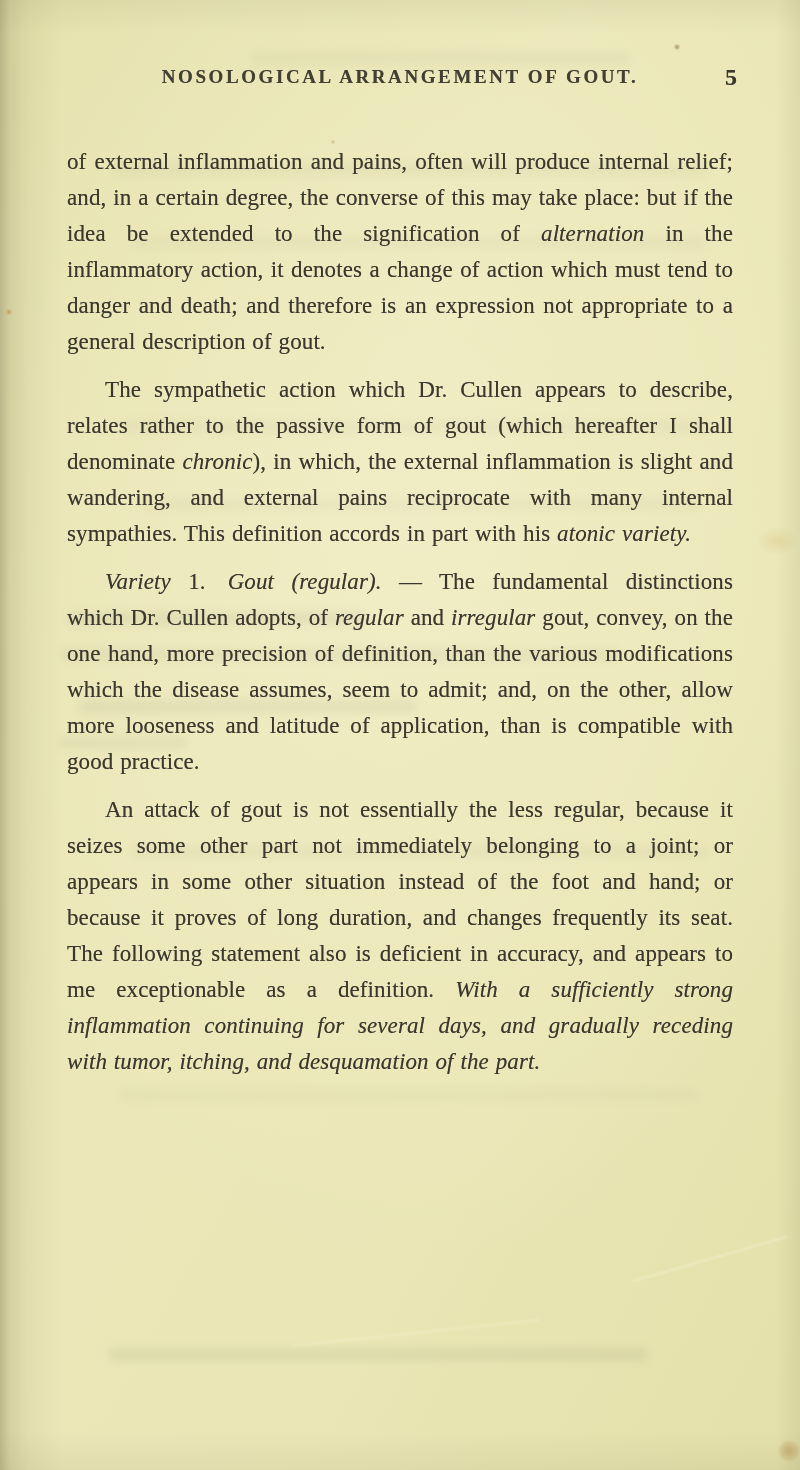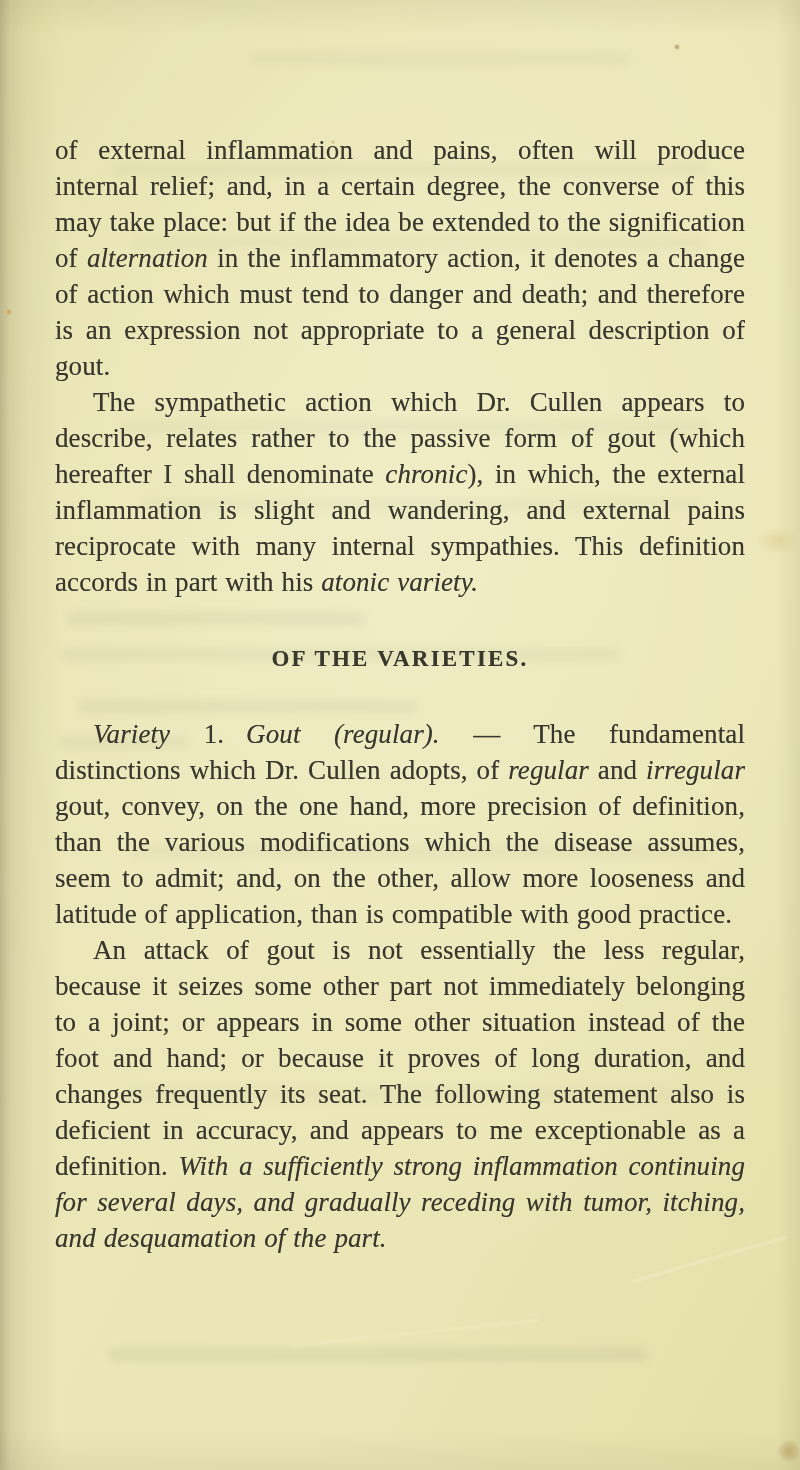--- a/index.html
+++ b/index.html
@@ -55,21 +55,21 @@
     color:#423f33; text-shadow:0 0 0.6px rgba(58,56,46,0.5);
   }
   .page-number {
     position:absolute; top:-2px; right:63px;
     font-size:24px; font-weight:bold; color:#3a382e;
     text-shadow:0 0 0.6px rgba(58,56,46,0.5);
   }
 
   .body-text { position:absolute; top:132px; left:55px; width:690px; }
   .para {
-    margin:0; font-size:27px; line-height:36px; text-align:justify;
+    margin:12px; font-size:23px; line-height:36px; text-align:justify;
     word-spacing:1px; letter-spacing:0.1px;
     text-shadow:0 0 0.6px rgba(58,56,46,0.55);
   }
   .indent { text-indent:38px; }
   .it { font-style:italic; }
   .gap-before { padding-left:22px;font-style:italic; }
   .section-heading {
     margin:46px 0 44px 0; text-align:center;
     font-size:23px; font-weight:bold; letter-spacing:2.2px;
     color:#3a372c; text-shadow:0 0 0.6px rgba(58,56,46,0.5);
@@ -88,27 +88,30 @@
   <div class="ghost g6"></div>
   <div class="ghost g7"></div>
   <div class="ghost g8"></div>
   <div class="ghost g9"></div>
   <div class="ghost g10"></div>
   <div class="ghost g11"></div>
   <div class="ghost g12"></div>
   <div class="crease c1"></div>
   <div class="crease c2"></div>
 
+  <header class="running-head">
+    <span class="head-title">NOSOLOGICAL ARRANGEMENT OF GOUT.</span>
+    <span class="page-number">5</span>
+  </header>
 
   <section class="body-text">
 
     <p class="para"><span>of external inflammation and pains, often will produce internal relief; and, in a certain degree, the converse of this may take place: but if the idea be extended to the signification of </span><span class="it">alternation</span><span> in the inflammatory action, it denotes a change of action which must tend to danger and death; and therefore is an expression not appropriate to a general description of gout.</span></p>
 
     <p class="para indent"><span>The sympathetic action which Dr. Cullen appears to describe, relates rather to the passive form of gout (which hereafter I shall denominate </span><span class="it">chronic</span><span>), in which, the external inflammation is slight and wandering, and external pains reciprocate with many internal sympathies. This definition accords in part with his </span><span class="it">atonic variety.</span></p>
 
-    <h2 class="section-heading">OF THE VARIETIES.</h2>
 
     <p class="para indent"><span class="it">Variety</span><span> 1.</span><span class="it gap-before">Gout (regular).</span><span> — The fundamental distinctions which Dr. Cullen adopts, of </span><span class="it">regular</span><span> and </span><span class="it">irregular</span><span> gout, convey, on the one hand, more precision of definition, than the various modifications which the disease assumes, seem to admit; and, on the other, allow more looseness and latitude of application, than is compatible with good practice.</span></p>
 
     <p class="para indent"><span>An attack of gout is not essentially the less regular, because it seizes some other part not immediately belonging to a joint; or appears in some other situation instead of the foot and hand; or because it proves of long duration, and changes frequently its seat.  The following statement also is deficient in accuracy, and appears to me exceptionable as a definition.  </span><span class="it">With a sufficiently strong inflammation continuing for several days, and gradually receding with tumor, itching, and desquamation of the part.</span></p>
 
   </section>
 </main>
 
 </body></html>

